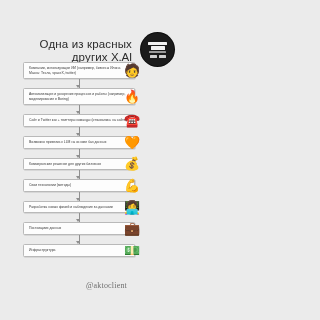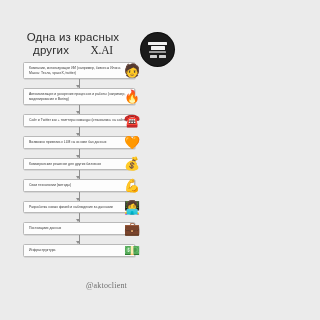--- a/index.html
+++ b/index.html
@@ -18,35 +18,34 @@
     width: 181px;
     height: 320px;
     position: relative;
     background: #ebebeb;
   }
 
   
   .title-block {
     position: absolute;
     left: 14px;
-    top: 31px;
+    top: 38px;
     width: 118px;
-    text-align: center;
+    text-align: right;
   }
   .title-text {
     font-size: 11.5px;
     line-height: 13px;
     color: #2b2b2b;
     letter-spacing: 0.15px;
     font-weight: 400;
   }
   .title-text .serif {
-    font-family: Liberation Serif, serif;
+    font-family: Liberation Sans, sans-serif;
     letter-spacing: -0.2px;
-    margin-left: 18px;
   }
 
   
   .badge {
     position: absolute;
     left: 141px;
     top: 33px;
     width: 33px;
     height: 33px;
     border-radius: 50%;

